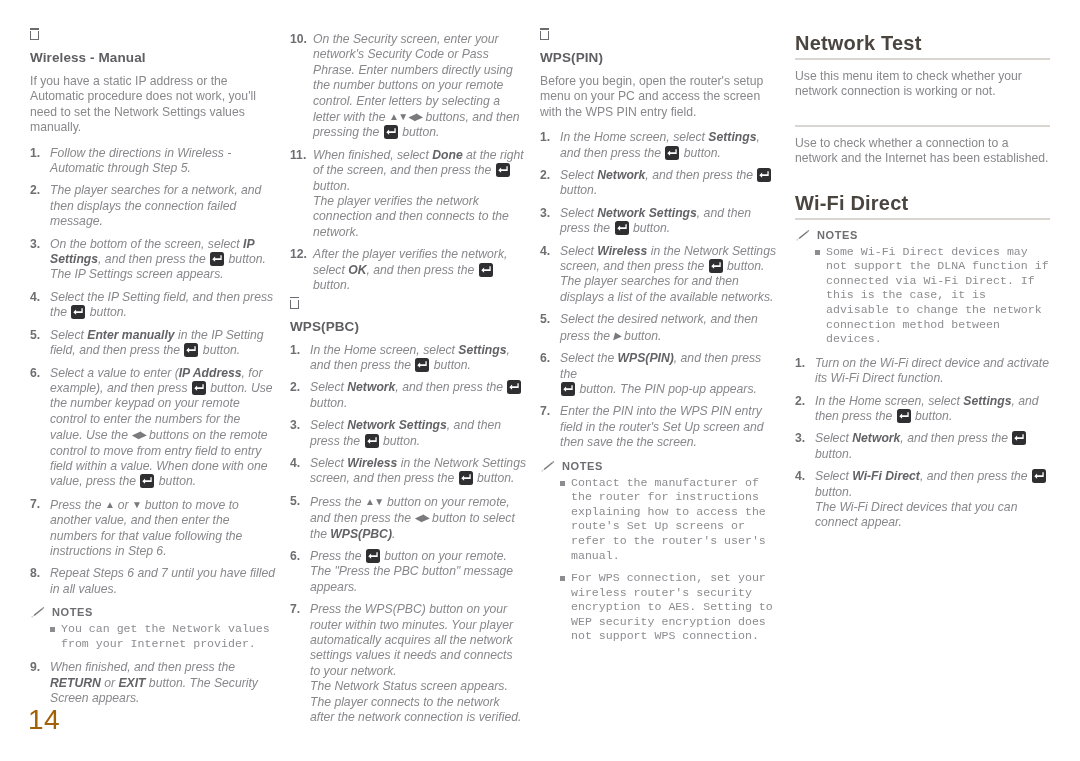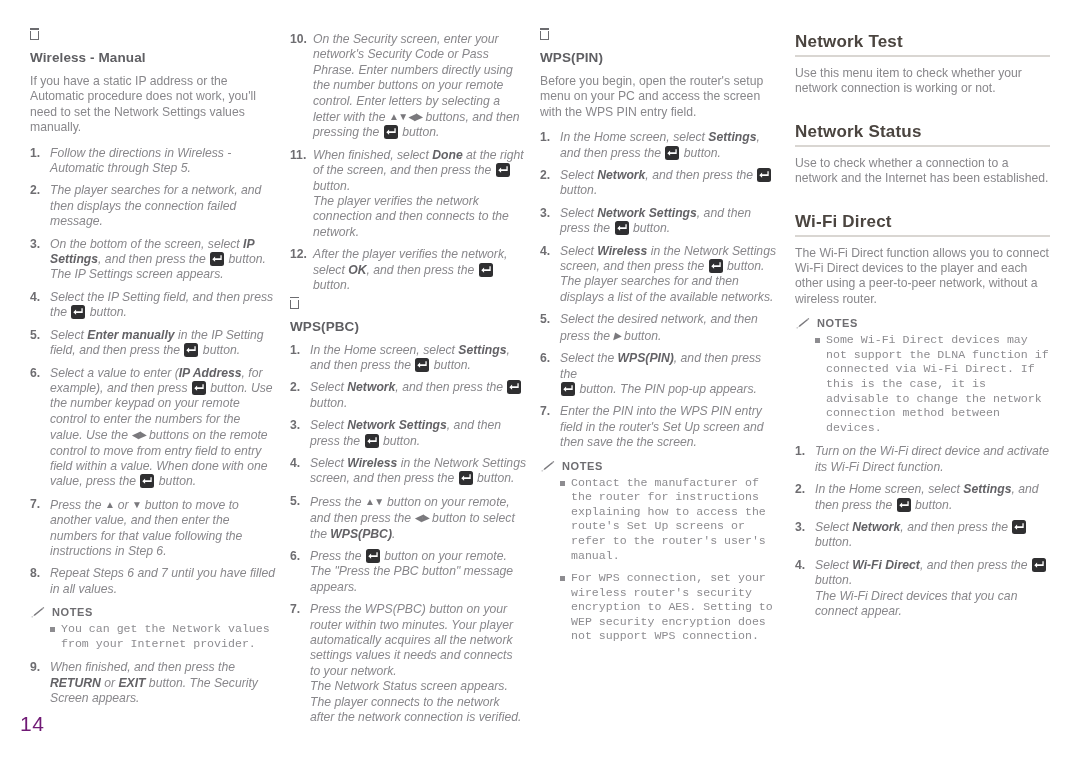--- a/index.html
+++ b/index.html
@@ -67,21 +67,21 @@
     position: absolute;
     left: -1.5px;
     top: -3px;
     width: 9px;
     height: 1.5px;
     background: #6c6c70;
   }
 
   
   .sectionhead {
-    font-size: 17px;
+    font-size: 20px;
     font-weight: 700;
     color: #4b4540;
     margin: 0 0 3px 0;
     letter-spacing: 0.2px;
   }
   .rule {
     height: 2px;
     background: #d9d6d2;
     margin: 0 0 9px 0;
   }
@@ -186,25 +186,25 @@
     display: inline-block;
     color: #7a797d;
     font-size: 10px;
     vertical-align: 1px;
     letter-spacing: -0.5px;
   }
 
   
   .pagenum {
     position: absolute;
-    left: 20px;
+    left: 28px;
     bottom: 25px;
-    font-size: 21px;
+    font-size: 28px;
     font-weight: 400;
-    color: #701a75;
+    color: #a16207;
     letter-spacing: 0.5px;
   }
 </style>
 </head>
 <body>
 
 <div class="page">
   <div class="columns">
 
     <div class="col col-1">
@@ -429,29 +429,27 @@
           </ul>
       </div>
     </div>
 
     <div class="col col-4">
       <div>
           <div class="sectionhead">Network Test</div>
           <div class="rule"></div>
           <p class="body">Use this menu item to check whether your network connection is working or not.</p>
           <div class="sec-gap"></div>
-          <div class="sectionhead">Network Status</div>
           <div class="rule"></div>
           <p class="body">Use to check whether a connection to a network and the Internet has been established.</p>
           <div class="sec-gap"></div>
         </div>
 
       <div class="sectionhead">Wi-Fi Direct</div>
       <div class="rule"></div>
-      <p class="body">The Wi-Fi Direct function allows you to connect Wi-Fi Direct devices to the player and each other using a peer-to-peer network, without a wireless router.</p>
 
       <div class="notes">
         <div class="notes-title">
           <span class="pencil">
             <svg width="15" height="12" viewBox="0 0 15 12">
               <path d="M13.4 0.9 L14.3 1.9 L5.2 9.6 L3.5 10.1 L4.1 8.5 Z" fill="#7a797d"></path>
               <path d="M0.6 10.9 L3.3 10.4 L2.8 11.3 Z" fill="#7a797d"></path>
               <path d="M12.4 1.8 L13.3 2.8" stroke="#ffffff" stroke-width="0.7" fill="none"></path>
             </svg>
           </span>

